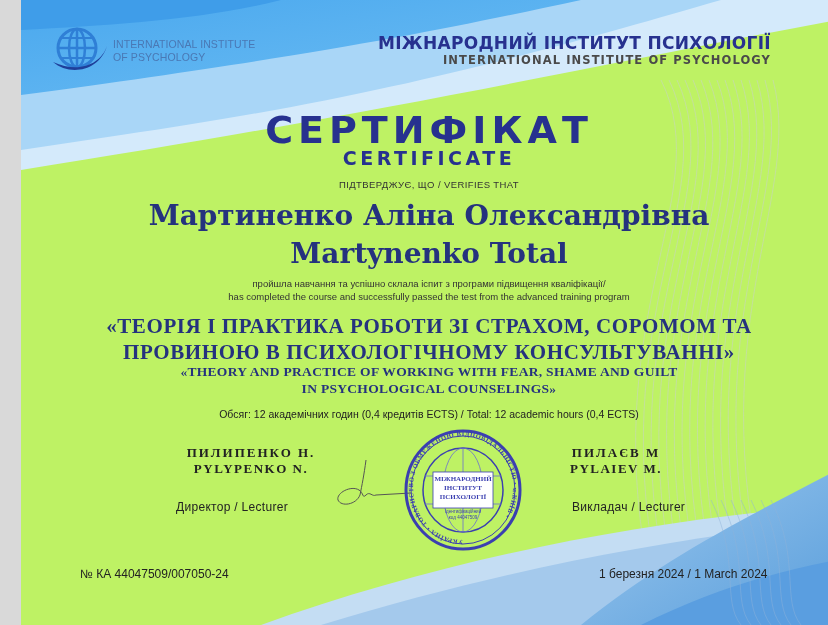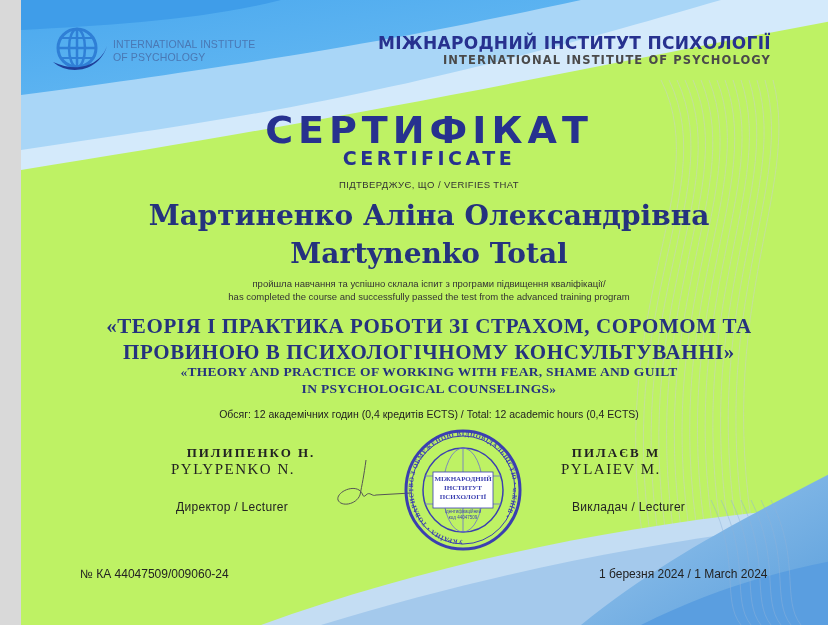--- a/index.html
+++ b/index.html
@@ -14,21 +14,21 @@
   .title-ua { top:108px; color:#27318f; font-weight:bold; font-size:38px; letter-spacing:5px; font-family:"DejaVu Sans", sans-serif; }
   .title-en { top:147px; color:#27318f; font-weight:bold; font-size:19px; letter-spacing:3.5px; font-family:"DejaVu Sans", sans-serif; }
   .verifies { top:179px; color:#333; font-size:9.5px; letter-spacing:0.4px; }
   .name-ua { top:199px; color:#25327e; font-weight:bold; font-size:28px; font-family:"DejaVu Serif", serif; }
   .name-en { top:237px; color:#25327e; font-weight:bold; font-size:28px; font-family:"DejaVu Serif", serif; }
   .passed { top:277px; color:#333; font-size:9.5px; line-height:13px; }
   .course-ua { top:313px; color:#25327e; font-weight:bold; font-size:21px; line-height:26px; font-family:"Liberation Serif", serif; letter-spacing:0.6px; }
   .course-en { top:363px; color:#25327e; font-weight:bold; font-size:13.5px; line-height:17px; font-family:"Liberation Serif", serif; letter-spacing:0.3px; }
   .total { top:408px; color:#222; font-size:10.5px; }
   .sig-name { color:#222; font-weight:bold; font-size:13px; letter-spacing:2px; font-family:"Liberation Serif", serif; text-align:center; }
-  .sig-name-en { color:#222; font-weight:normal; font-size:15px; letter-spacing:1.5px; font-family:"Liberation Serif", serif; text-align:left; }
+  .sig-name-en { color:#222; font-weight:bold; font-size:13px; letter-spacing:1.5px; font-family:"Liberation Serif", serif; text-align:center; }
   .role { color:#222; font-size:12px; letter-spacing:0.3px; }
   .bottom-text { color:#222; font-size:12px; }
 </style>
 </head>
 <body>
 
 <div class="cert">
 
   <svg class="bg" viewBox="0 0 816 625" xmlns="http://www.w3.org/2000/svg">
     <defs>
@@ -149,15 +149,15 @@
       <textPath href="#ringPath">УКРАЇНА • ТОВАРИСТВО З ОБМЕЖЕНОЮ ВІДПОВІДАЛЬНІСТЮ • м.КИЇВ •</textPath>
     </text>
   </svg>
 
   <div class="abs" style="left:540px;top:445px;width:110px;">
     <div class="sig-name">ПИЛАЄВ М</div>
     <div class="sig-name-en">PYLAIEV M.</div>
   </div>
   <div class="abs role" style="left:551px;top:500px;">Викладач / Lecturer</div>
 
-  <div class="abs bottom-text" style="left:59px;top:567px;">№ КА 44047509/009060-24</div>
+  <div class="abs bottom-text" style="left:59px;top:567px;">№ КА 44047509/007050-24</div>
   <div class="abs bottom-text" style="left:578px;top:567px;">1 березня 2024 / 1 March 2024</div>
 </div>
 
 </body></html>

